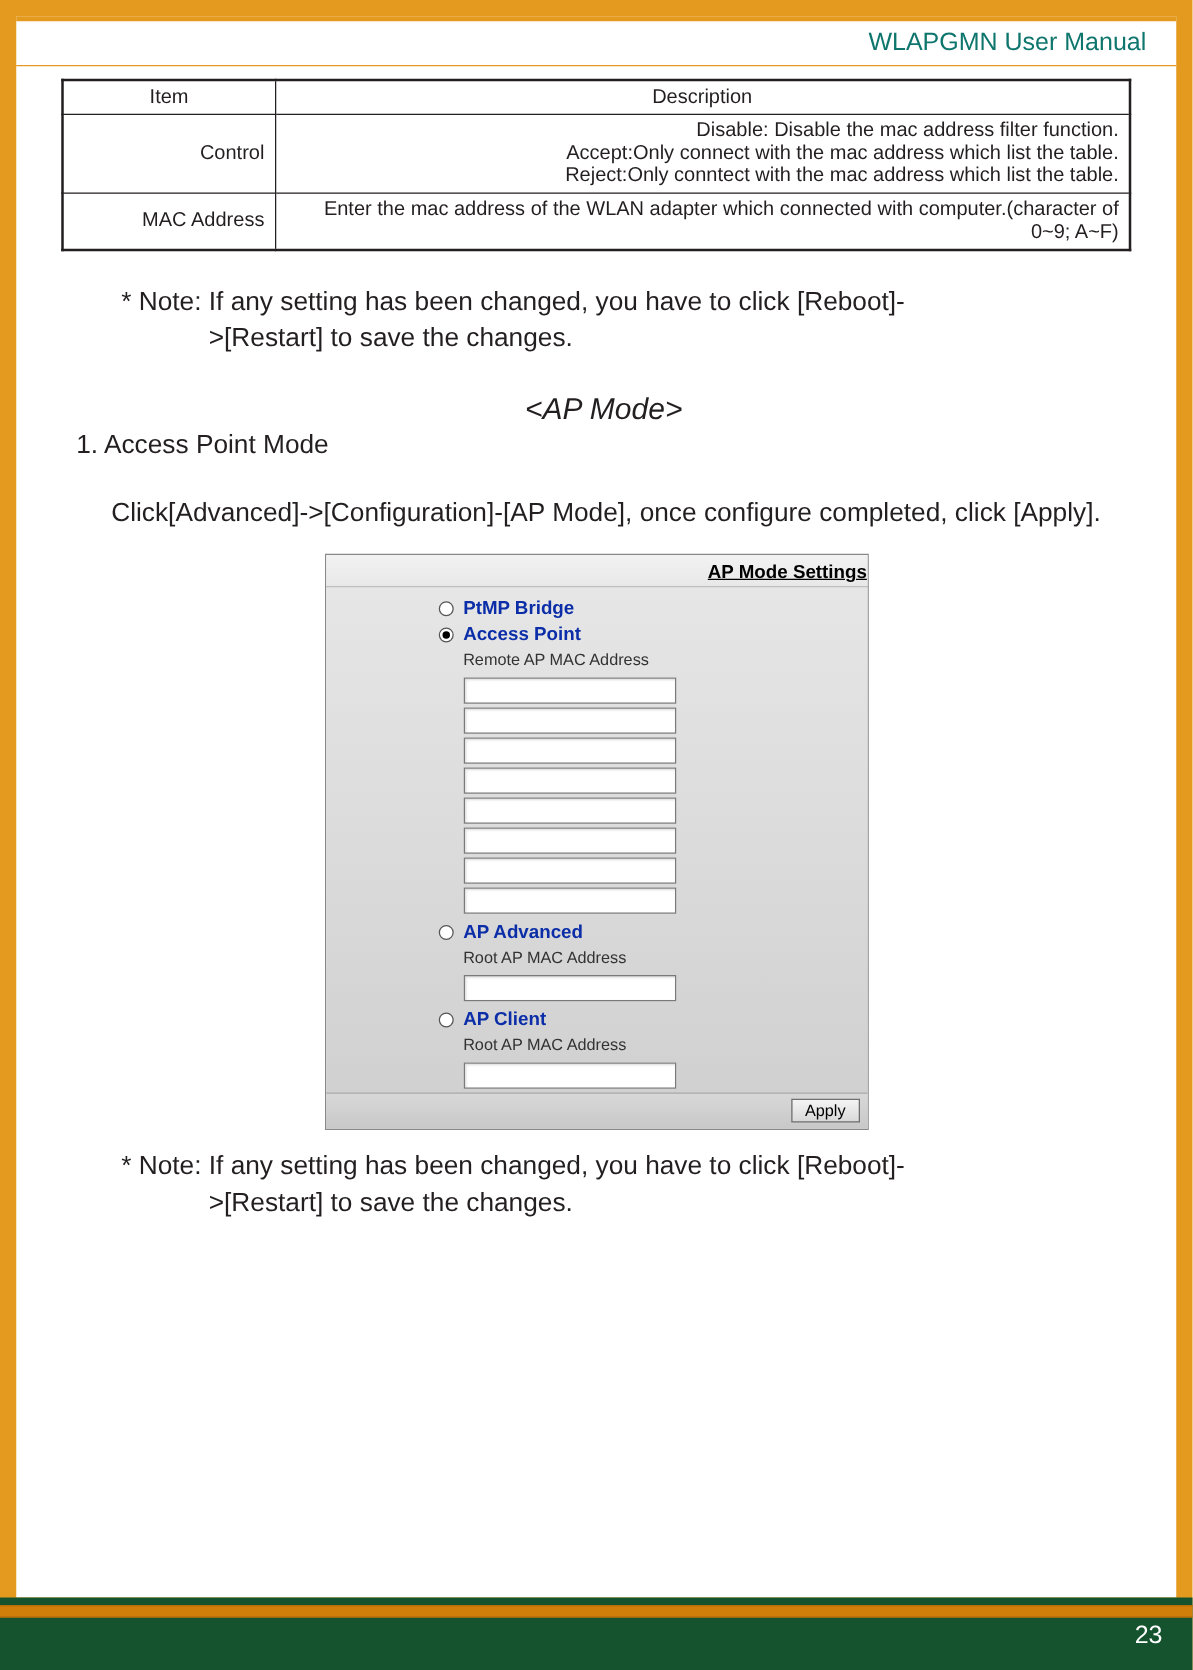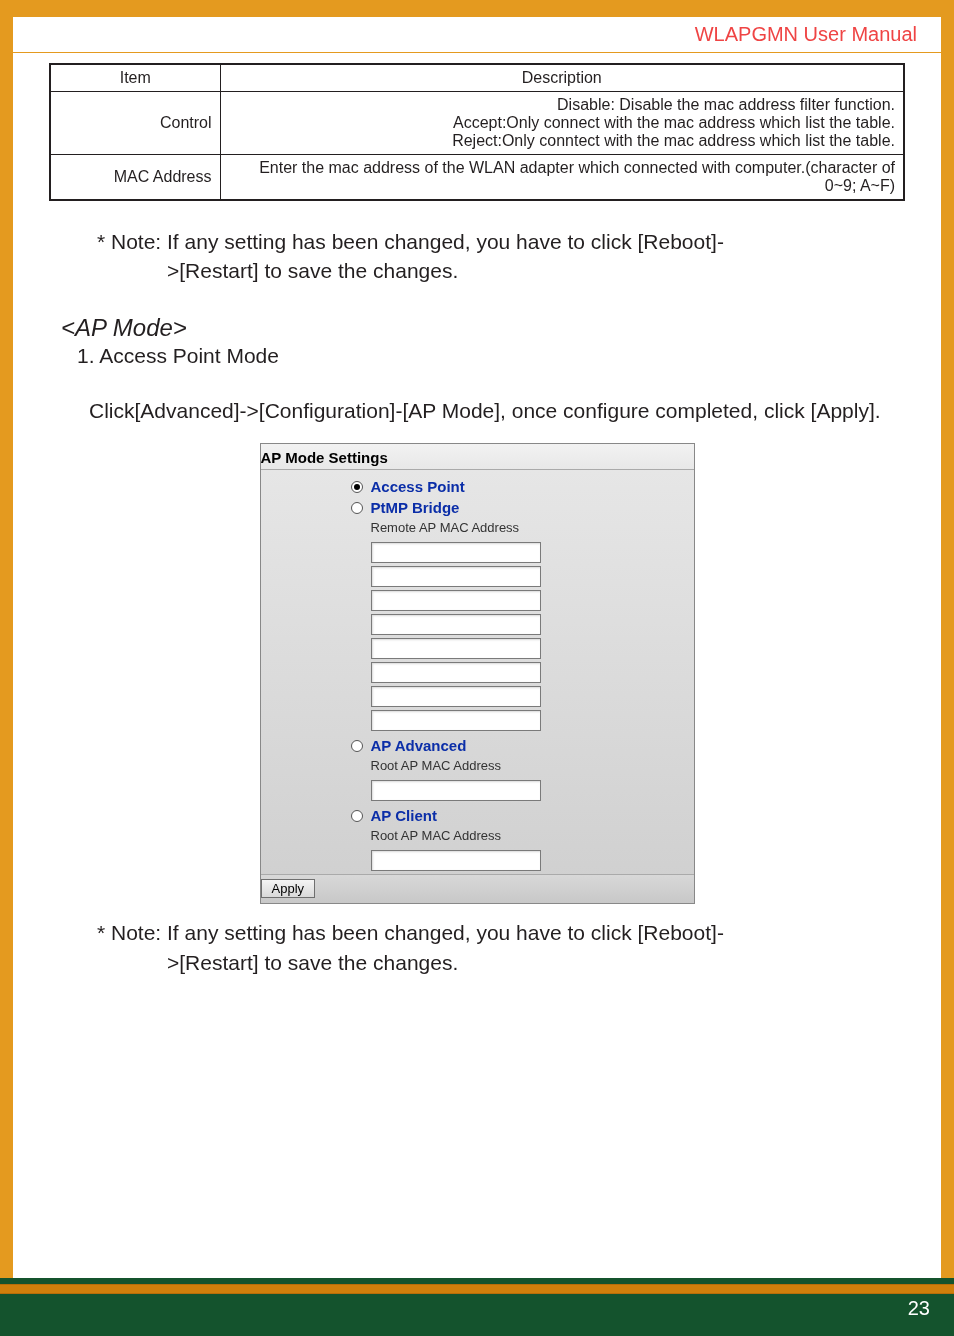--- a/index.html
+++ b/index.html
@@ -17,21 +17,21 @@
     border-top: 4px solid #e49a1f;
   }
   .header-bar {
     height: 36px;
     border-bottom: 1px solid #e49a1f;
     display: flex;
     align-items: flex-end;
     justify-content: flex-end;
     padding: 0 24px 6px 0;
     font-size: 20px;
-    color: #ef4444;
+    color: #0f766e;
   }
   .content {
     padding: 10px 36px 0 36px;
   }
   table.desc-table {
     border-collapse: collapse;
     width: 100%;
     border: 2px solid #231f20;
     font-size: 16px;
   }
@@ -51,45 +51,47 @@
     margin: 26px 0 0 48px;
     font-size: 21px;
     line-height: 1.4;
   }
   .note-indent { padding-left: 70px; }
   .section-title {
     margin: 28px 0 2px 12px;
     font-style: italic;
     font-size: 24px;
     color: #231f20;
+    text-align: center;
   }
   .subhead {
-    margin: 2px 0 0 28px;
+    margin: 2px 0 0 12px;
     font-size: 21px;
   }
   .para {
     margin: 28px 0 18px 40px;
     font-size: 21px;
     line-height: 1.4;
   }
   
   .panel-wrap {
     width: 435px;
     margin: 0 auto;
     border: 1px solid #888;
   }
   .panel-title {
-    text-align: left;
+    text-align: right;
     font-weight: bold;
     font-size: 15px;
     padding: 5px 0 3px 0;
     background: linear-gradient(#f2f2f2, #e8e8e8);
     border-bottom: 1px solid #aaa;
     color: #000;
     font-family: Arial, sans-serif;
+    text-decoration: underline;
   }
   .panel-body {
     background: linear-gradient(#e6e6e6, #cfcfcf);
     padding: 6px 0 0 0;
     font-family: Arial, sans-serif;
   }
   .opt-row {
     display: flex;
     align-items: center;
     padding: 2px 0 2px 90px;
@@ -124,21 +126,21 @@
   .mac-input {
     margin: 3px 0 3px 110px;
     width: 170px;
     height: 21px;
     border: 1px solid #7a7a7a;
     background: #ffffff;
     box-shadow: inset 1px 1px 2px rgba(0,0,0,.15);
   }
   .panel-footer {
     display: flex;
-    justify-content: flex-start;
+    justify-content: flex-end;
     padding: 4px 6px 5px 0;
     background: linear-gradient(#d8d8d8, #c8c8c8);
     border-top: 1px solid #aaa;
   }
   .apply-btn {
     font-family: Arial, sans-serif;
     font-size: 13px;
     padding: 1px 10px;
     border: 1px solid #6f6f6f;
     background: linear-gradient(#f4f4f4, #d9d9d9);
@@ -205,27 +207,27 @@
     <div class="section-title">&lt;AP Mode&gt;</div>
     <div class="subhead">1. Access Point Mode</div>
 
     <div class="para">Click[Advanced]-&gt;[Configuration]-[AP Mode], once configure completed, click [Apply].</div>
 
     <div class="panel-wrap">
       <div class="panel-title">AP Mode Settings</div>
       <div class="panel-body">
 
         <div class="opt-row">
+          <span class="radio"></span>
+          <span class="opt-label">PtMP Bridge</span>
+        </div>
+
+        <div class="opt-row">
           <span class="radio checked"></span>
           <span class="opt-label">Access Point</span>
-        </div>
-
-        <div class="opt-row">
-          <span class="radio"></span>
-          <span class="opt-label">PtMP Bridge</span>
         </div>
         <div class="sub-label">Remote AP MAC Address</div>
         <div class="mac-input"></div>
         <div class="mac-input"></div>
         <div class="mac-input"></div>
         <div class="mac-input"></div>
         <div class="mac-input"></div>
         <div class="mac-input"></div>
         <div class="mac-input"></div>
         <div class="mac-input"></div>

